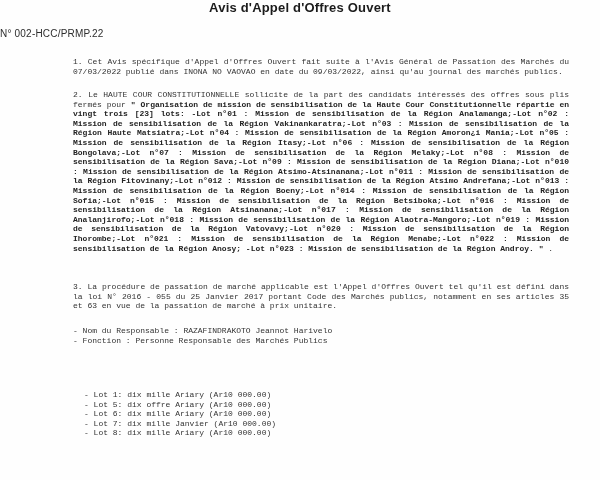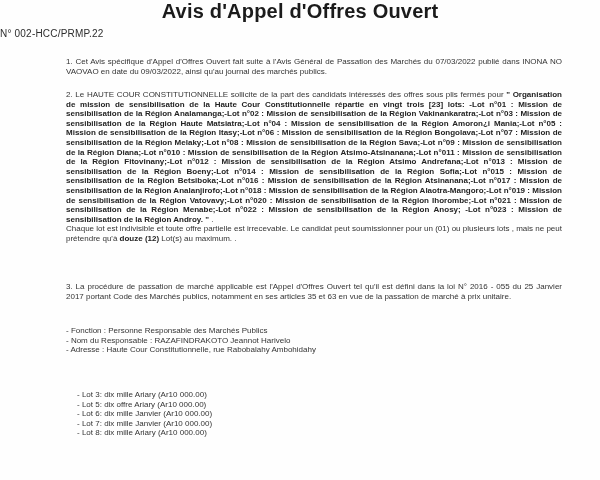--- a/index.html
+++ b/index.html
@@ -2,29 +2,29 @@
 <html><head>
 <meta charset="utf-8">
 <style>
   html,body{margin:0;padding:0;background:#ffffff;}
   .page{
     position:relative;width:600px;height:480px;background:#fefefe;overflow:hidden;
     font-family:"Liberation Sans","DejaVu Sans",sans-serif;color:#333333;
   }
   .doc-title{
     position:absolute;top:0;left:0;width:100%;margin:0;
-    text-align:center;font-size:20px;font-weight:700;color:#1b1b1b;letter-spacing:0.2px;
+    text-align:center;font-size:13px;font-weight:700;color:#1b1b1b;letter-spacing:0.2px;
   }
   .doc-ref{
     position:absolute;top:28px;left:0;width:100%;
     text-align:left;font-size:10px;color:#2d2d2d;letter-spacing:0.2px;
   }
   .para{
-    position:absolute;left:66px;width:496px;
-    font-size:8px;line-height:9.6px;text-align:justify;color:#333333;
+    position:absolute;left:73px;width:496px;
+    font-size:8px;line-height:9.6px;text-align:justify;color:#333333;font-family:Liberation Mono, monospace;
   }
   .para b{color:#232323;}
   .p1{top:57px;}
   .p2{top:90px;}
   .p3{top:282px;}
   .p4{top:326px;}
   .p5{top:390px;}
   .line{text-align:justify;}
   .indent{padding-left:11px;}
 </style>
@@ -34,32 +34,30 @@
 <div class="page">
 
   <h1 class="doc-title">Avis d'Appel d'Offres Ouvert</h1>
 
   <div class="doc-ref">N° 002-HCC/PRMP.22</div>
 
   <div class="para p1">1. Cet Avis spécifique d'Appel d'Offres Ouvert fait suite à l'Avis Général de Passation des Marchés du 07/03/2022 publié dans INONA NO VAOVAO en date du 09/03/2022, ainsi qu'au journal des marchés publics.</div>
 
   <div class="para p2">
     <div class="line"><span>2. Le HAUTE COUR CONSTITUTIONNELLE sollicite de la part des candidats intéressés des offres sous plis fermés pour </span><b>" Organisation de mission de sensibilisation de la Haute Cour Constitutionnelle répartie en vingt trois [23] lots: -Lot n°01 : Mission de sensibilisation de la Région Analamanga;-Lot n°02 : Mission de sensibilisation de la Région Vakinankaratra;-Lot n°03 : Mission de sensibilisation de la Région Haute Matsiatra;-Lot n°04 : Mission de sensibilisation de la Région Amoron¿i Mania;-Lot n°05 : Mission de sensibilisation de la Région Itasy;-Lot n°06 : Mission de sensibilisation de la Région Bongolava;-Lot n°07 : Mission de sensibilisation de la Région Melaky;-Lot n°08 : Mission de sensibilisation de la Région Sava;-Lot n°09 : Mission de sensibilisation de la Région Diana;-Lot n°010 : Mission de sensibilisation de la Région Atsimo-Atsinanana;-Lot n°011 : Mission de sensibilisation de la Région Fitovinany;-Lot n°012 : Mission de sensibilisation de la Région Atsimo Andrefana;-Lot n°013 : Mission de sensibilisation de la Région Boeny;-Lot n°014 : Mission de sensibilisation de la Région Sofia;-Lot n°015 : Mission de sensibilisation de la Région Betsiboka;-Lot n°016 : Mission de sensibilisation de la Région Atsinanana;-Lot n°017 : Mission de sensibilisation de la Région Analanjirofo;-Lot n°018 : Mission de sensibilisation de la Région Alaotra-Mangoro;-Lot n°019 : Mission de sensibilisation de la Région Vatovavy;-Lot n°020 : Mission de sensibilisation de la Région Ihorombe;-Lot n°021 : Mission de sensibilisation de la Région Menabe;-Lot n°022 : Mission de sensibilisation de la Région Anosy; -Lot n°023 : Mission de sensibilisation de la Région Androy. "</b><span> .</span></div>
-    <div class="line"><span>Chaque lot est indivisible et toute offre partielle est irrecevable. Le candidat peut soumissionner pour un (01) ou plusieurs lots , mais ne peut prétendre qu'à </span><b>douze (12)</b><span> Lot(s) au maximum. .</span></div>
   </div>
 
   <div class="para p3">3. La procédure de passation de marché applicable est l'Appel d'Offres Ouvert tel qu'il est défini dans la loi N° 2016 - 055 du 25 Janvier 2017 portant Code des Marchés publics, notamment en ses articles 35 et 63 en vue de la passation de marché à prix unitaire.</div>
 
   <div class="para p4">
+    <div>- Nom du Responsable : RAZAFINDRAKOTO Jeannot Harivelo</div>
     <div>- Fonction : Personne Responsable des Marchés Publics</div>
-    <div>- Nom du Responsable : RAZAFINDRAKOTO Jeannot Harivelo</div>
-    <div>- Adresse : Haute Cour Constitutionnelle, rue Rabobalahy Ambohidahy</div>
   </div>
 
   <div class="para p5">
-    <div class="indent">- Lot 3: dix mille Ariary (Ar10 000.00)</div>
+    <div class="indent">- Lot 1: dix mille Ariary (Ar10 000.00)</div>
     <div class="indent">- Lot 5: dix offre Ariary (Ar10 000.00)</div>
-    <div class="indent">- Lot 6: dix mille Janvier (Ar10 000.00)</div>
+    <div class="indent">- Lot 6: dix mille Ariary (Ar10 000.00)</div>
     <div class="indent">- Lot 7: dix mille Janvier (Ar10 000.00)</div>
     <div class="indent">- Lot 8: dix mille Ariary (Ar10 000.00)</div>
   </div>
 
 </div>
 
 </body></html>

